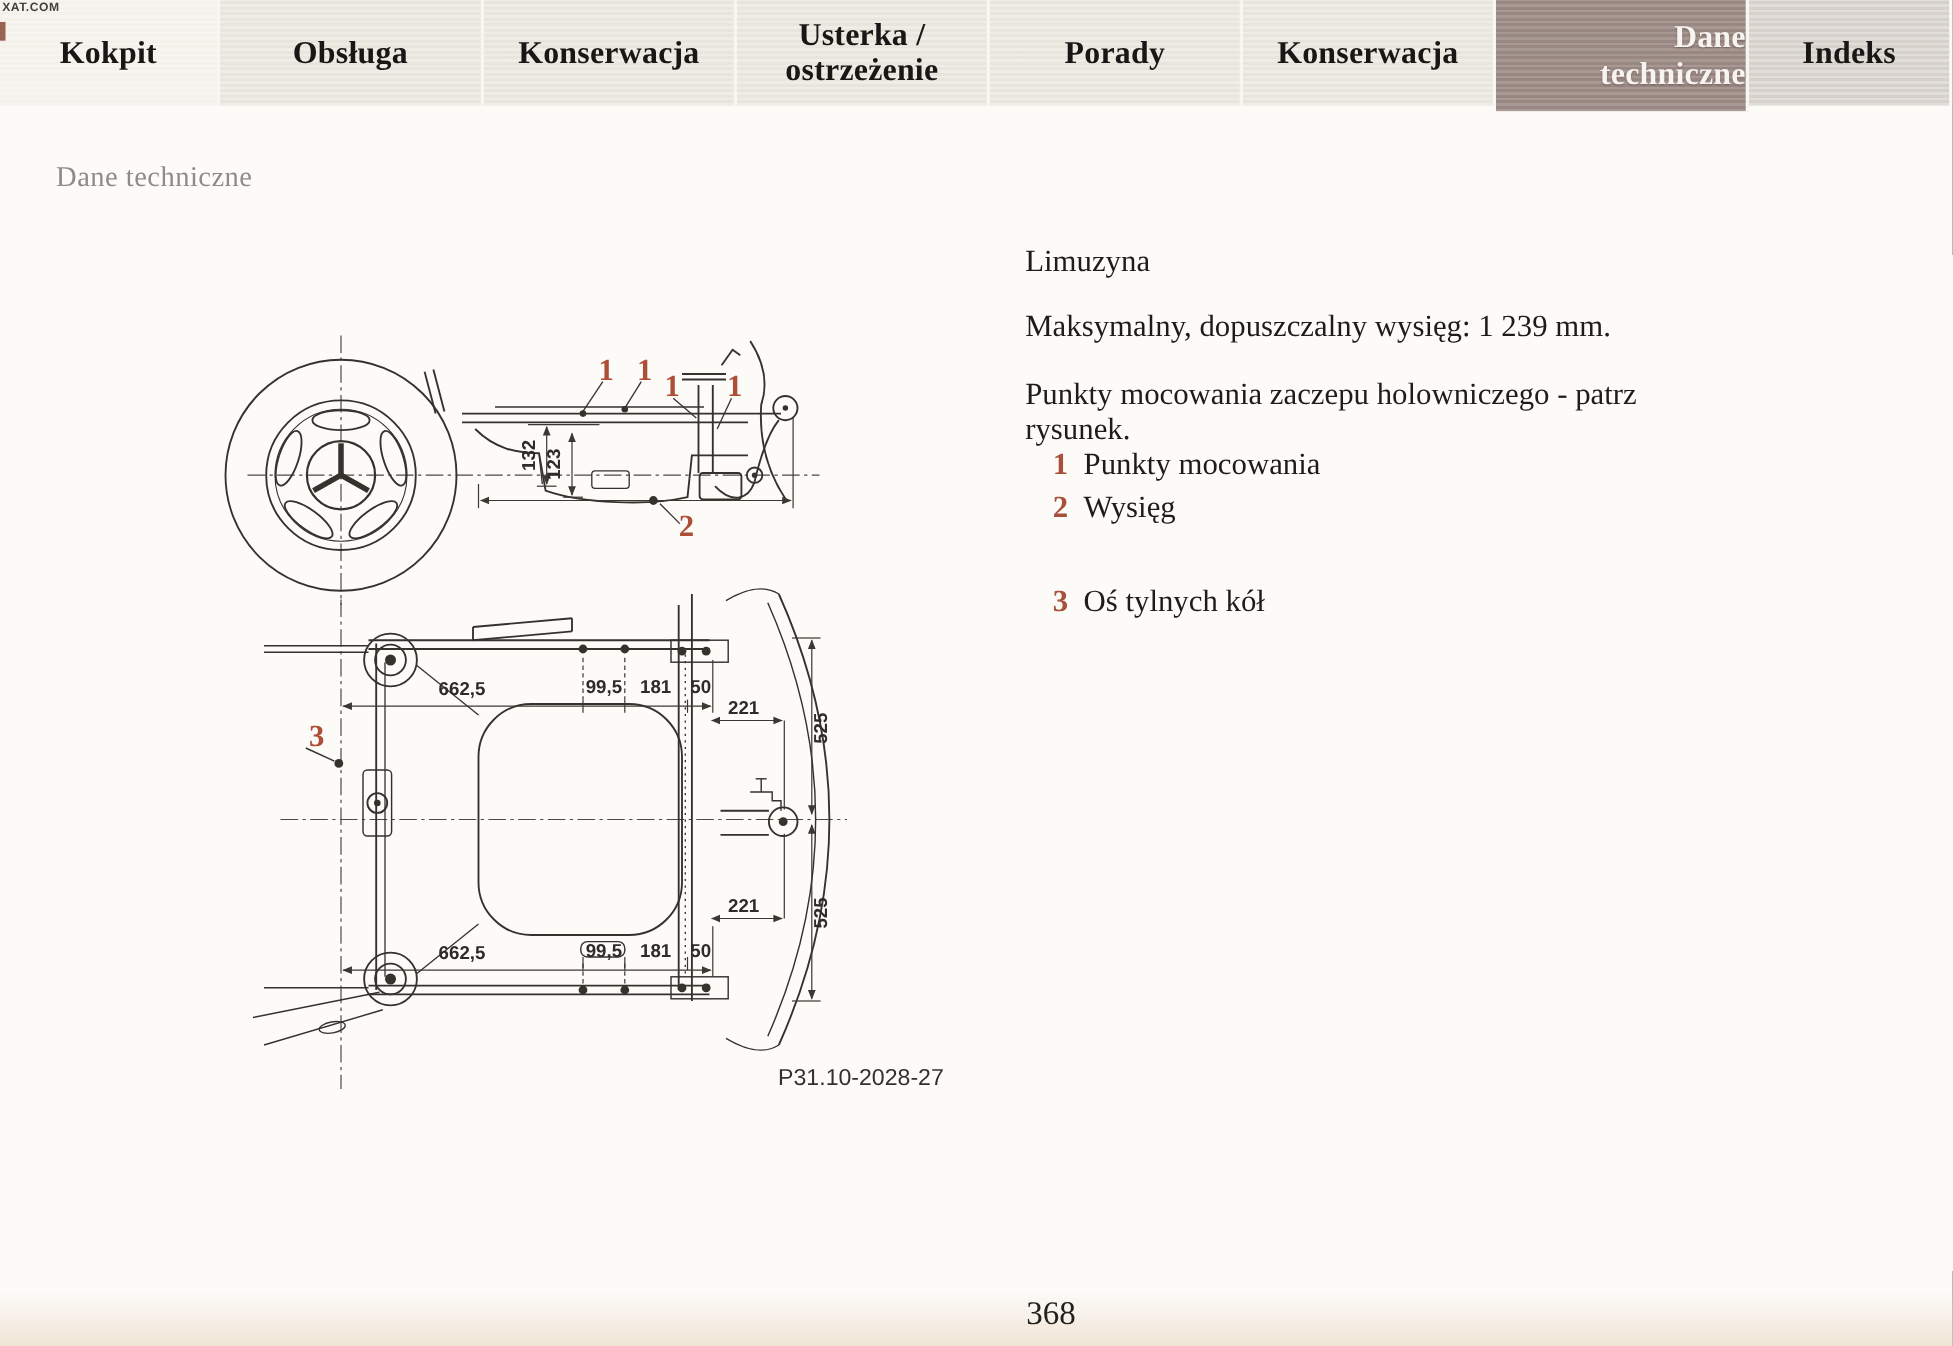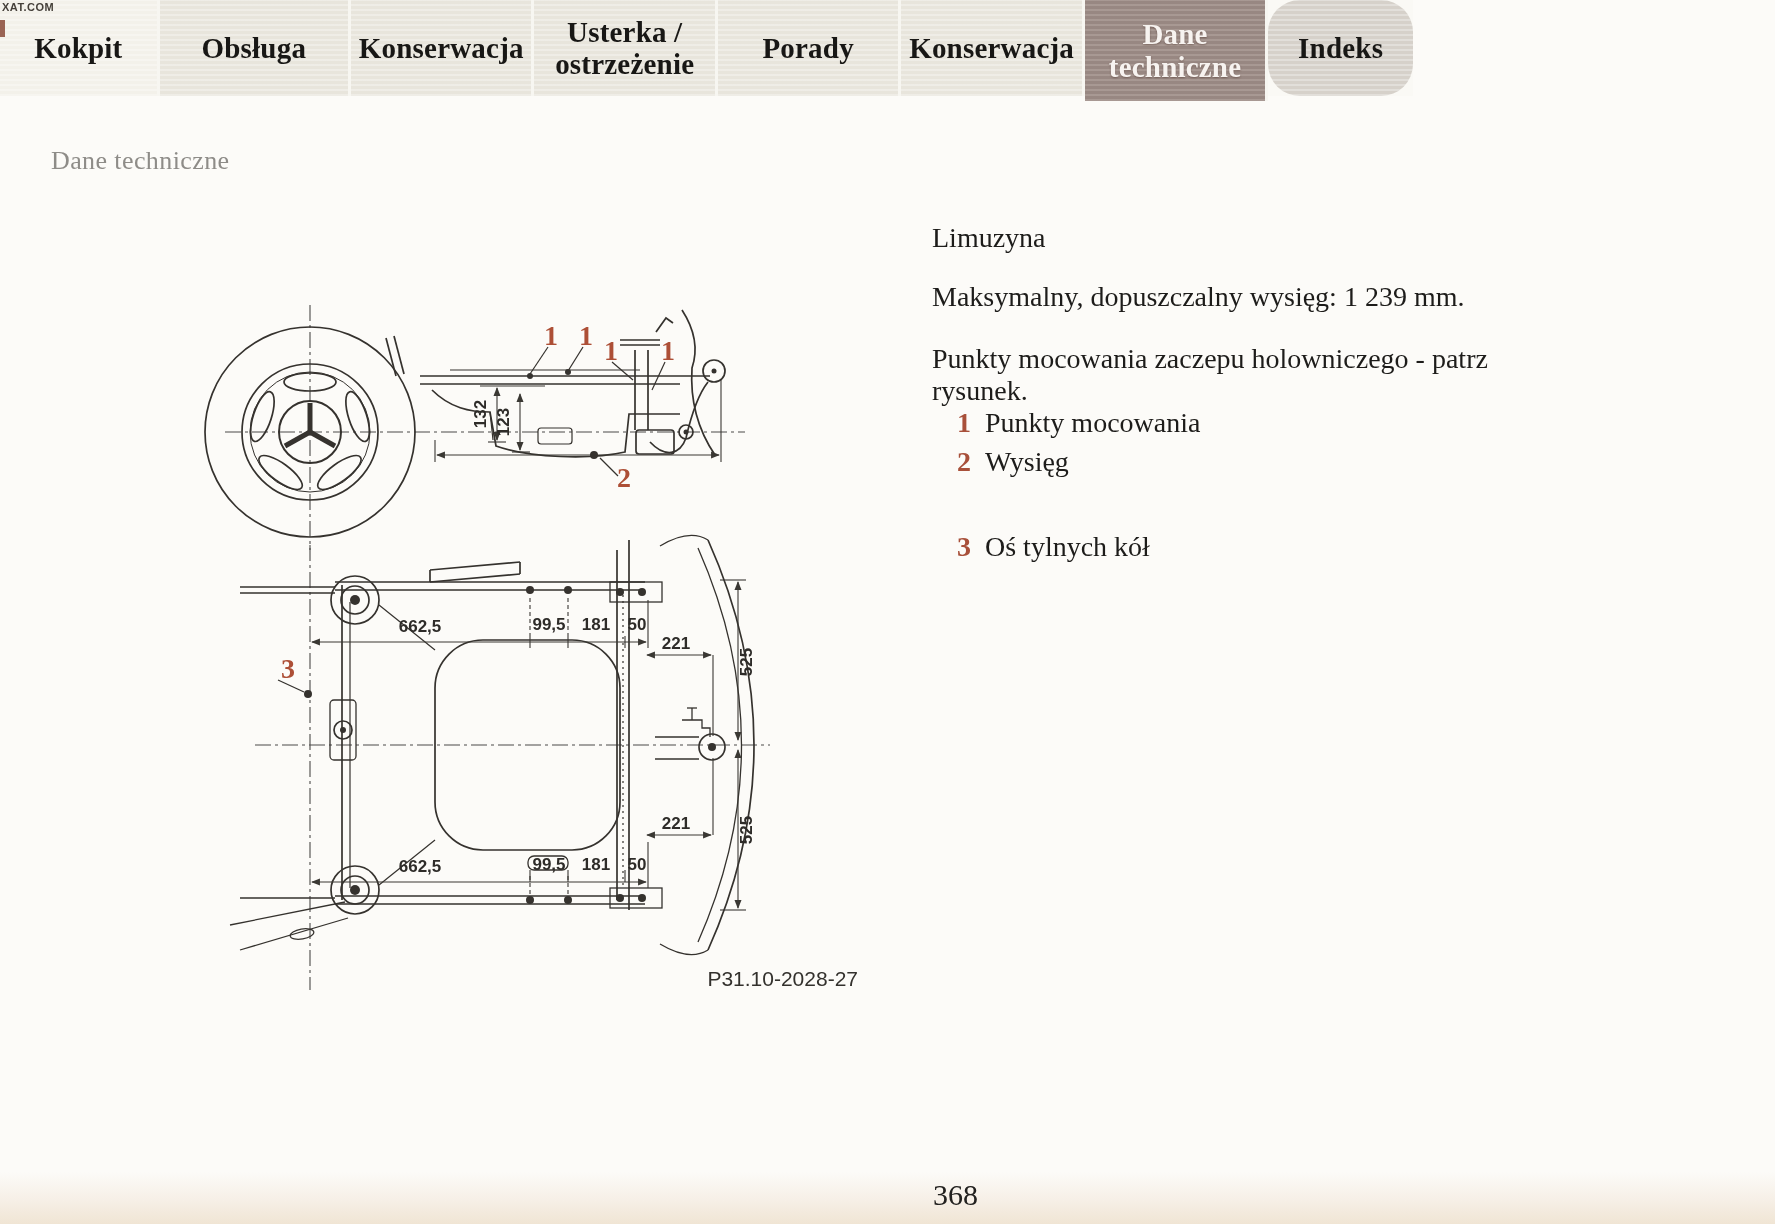--- a/index.html
+++ b/index.html
@@ -4,39 +4,40 @@
 <style>
   html,body{margin:0;padding:0;background:#888;}
   .page{
     position:relative;width:1775px;height:1224px;overflow:hidden;
     background:#fcfbf8;
     font-family:"Liberation Serif","DejaVu Serif",serif;
     color:#1d1c1a;
   }
   
   .tabbar{
-    position:absolute;top:0;left:0;width:1413px;height:96px;
+    position:absolute;top:0;left:0;width:1775px;height:96px;
     display:flex;background:#faf9f5;z-index:5;
   }
   .tab{
     box-sizing:border-box;height:96px;
     display:flex;flex-direction:column;justify-content:center;align-items:center;
     background:#e8e5dc;
     background-image:repeating-linear-gradient(0deg,rgba(255,255,255,.30) 0 2px,rgba(0,0,0,0) 2px 5px);
     border-right:3px solid #f7f6f1;
     font-weight:bold;font-size:29px;line-height:1.12;color:#181715;
     text-align:center;letter-spacing:.2px;cursor:pointer;
   }
   .tab.first{background-color:#f3f1ea;}
   .tab.active{
     background-color:#9e8d87;color:#f7f3f0;height:101px;
     text-shadow:0 1px 2px rgba(70,45,35,.45);
     background-image:repeating-linear-gradient(0deg,rgba(255,255,255,.10) 0 2px,rgba(0,0,0,.04) 2px 5px);
-  }
-  .tab.last{background-color:#d6d1ca;border-right:none;border-radius:32px;}
+    align-items:flex-end;
+  }
+  .tab.last{background-color:#d6d1ca;border-right:none;}
   
   .watermark{
     position:absolute;top:1px;left:2px;z-index:6;
     font-family:"Liberation Sans","DejaVu Sans",sans-serif;
     font-size:11px;font-weight:bold;letter-spacing:.5px;color:#45403a;
   }
   .scan-mark{position:absolute;top:20px;left:0;width:5px;height:17px;background:#8a4a38;opacity:.85;z-index:6;}
   
   .section-label{
     position:absolute;left:51px;top:146px;

